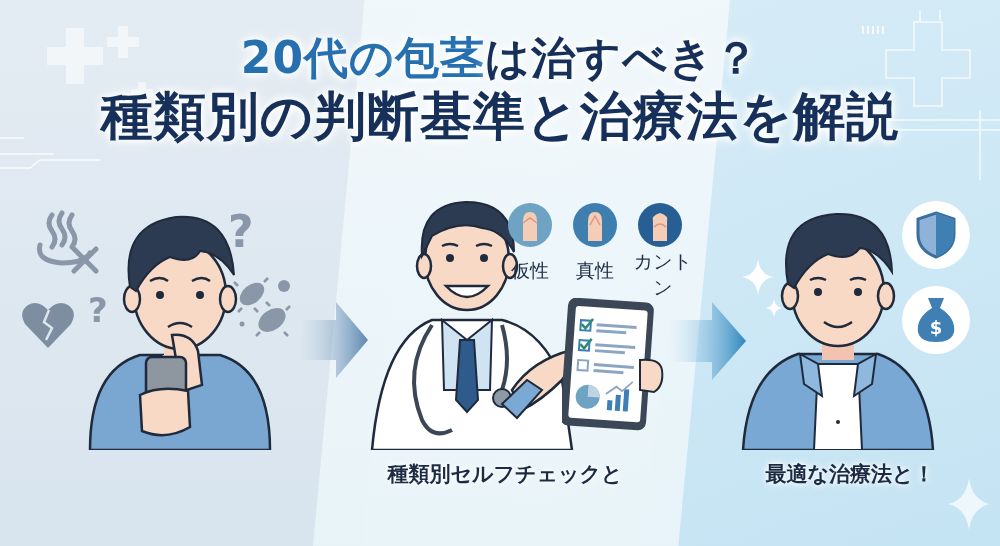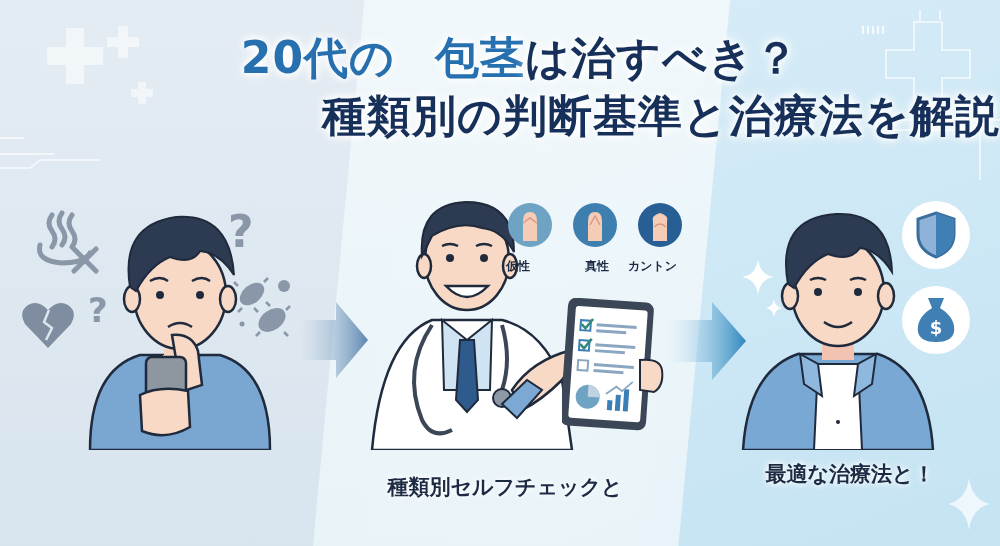--- a/index.html
+++ b/index.html
@@ -12,26 +12,26 @@
     clip-path:polygon(0 0,100% 0,86% 100%,0 100%); }
   .panel-mid { left:300px; width:430px; background:linear-gradient(180deg,#f1f8fb 0%,#e9f4f9 100%);
     clip-path:polygon(15% 0,100% 0,88% 100%,3% 100%); opacity:.95; }
   .panel-right { left:640px; width:360px; background:linear-gradient(160deg,#d6ecf7 0%,#c4e3f3 100%);
     clip-path:polygon(20% 0,100% 0,100% 100%,0 100%); }
   .deco { position:absolute; }
   .title-wrap { position:absolute; left:0; right:0; top:30px; text-align:center; }
   .title-line { font-family:"DejaVu Sans", sans-serif; font-weight:bold; color:#16305a;
     letter-spacing:1px; text-shadow:0 0 6px #fff,0 0 10px #fff,0 0 14px #fff; }
   .title-line1 { font-size:44px; line-height:56px; }
-  .title-line2 { font-size:44px; line-height:60px;text-align:right; }
-  .accent { color:#2670b0;margin-left:40px; }
+  .title-line2 { font-size:52px; line-height:60px; }
+  .accent { color:#2670b0; }
   .caption { position:absolute; text-align:center; font-weight:bold; color:#1c2a44;
     font-size:21px; line-height:32px; text-shadow:0 0 5px #fff,0 0 8px #fff; }
   .arrow { position:absolute; }
-  .type-label { position:absolute; font-size:12px; font-weight:bold; color:#1c2a44; text-align:left; }
+  .type-label { position:absolute; font-size:19px; font-weight:normal; color:#1c2a44; text-align:center; }
   .round-icon { position:absolute; border-radius:50%; }
 </style>
 </head>
 <body>
 
 <div class="canvas">
 
   <div class="panel panel-left"></div>
   <div class="panel panel-right"></div>
   <div class="panel panel-mid"></div>
@@ -225,34 +225,34 @@
       <path d="M80 38 L80 18 Q80 9 87 9 Q94 9 94 18 L94 38 Z"></path>
       <path d="M145 38 L145 20 Q143 12 152 10 Q161 12 159 20 L159 38 Z"></path>
     </g>
     <g stroke="#d89a86" stroke-width="1.5" fill="none">
       <path d="M15 20 L22 15 L29 20"></path>
         <path d="M82 22 L87 13 L92 22"></path>
         <path d="M146 24 Q152 18 158 24"></path>
     </g>
   </svg>
   <div class="type-label" style="left:506px;top:258px;width:48px">仮性</div>
-  <div class="type-label" style="left:585px;top:258px;width:48px">真性</div>
-  <div class="type-label" style="left:628px;top:258px;width:70px">カントン</div>
+  <div class="type-label" style="left:571px;top:258px;width:48px">真性</div>
+  <div class="type-label" style="left:628px;top:249px;width:70px">カントン</div>
 
   <svg class="arrow" style="left:668px;top:300px" width="80" height="82">
     <defs>
         <linearGradient id="ga2" x1="0" x2="1">
           <stop offset="0" stop-color="#b7dbef" stop-opacity="0"></stop>
           <stop offset="1" stop-color="#2f86bd"></stop>
         </linearGradient>
       </defs>
     <path d="M0 20 L44 20 L44 2 L78 41 L44 80 L44 62 L0 62 Z" fill="url(#ga2)"></path>
   </svg>
 
-  <div class="caption" style="left:340px;width:330px;top:471px">
+  <div class="caption" style="left:340px;width:330px;top:458px">
     <div>種類別セルフチェックと</div>
   </div>
 
   <svg class="deco" style="left:738px;top:196px" width="200" height="254">
     <path d="M5 254 Q10 175 60 158 L140 158 Q190 175 195 254 Z" fill="#79a8d4" stroke="#1f2a3c" stroke-width="2.5"></path>
     <path d="M80 168 L120 168 L124 254 L76 254 Z" fill="#ffffff" stroke="#1f2a3c" stroke-width="2"></path>
     <path d="M62 158 L80 168 L84 200 L66 188 Z" fill="#8fb8de" stroke="#1f2a3c" stroke-width="2"></path>
     <path d="M138 158 L120 168 L116 200 L134 188 Z" fill="#8fb8de" stroke="#1f2a3c" stroke-width="2"></path>
     <rect x="84" y="140" width="32" height="24" fill="#f1c3b0"></rect>
     <ellipse cx="100" cy="96" rx="46" ry="54" fill="#f7d9c6" stroke="#1f2a3c" stroke-width="2.5"></ellipse>

